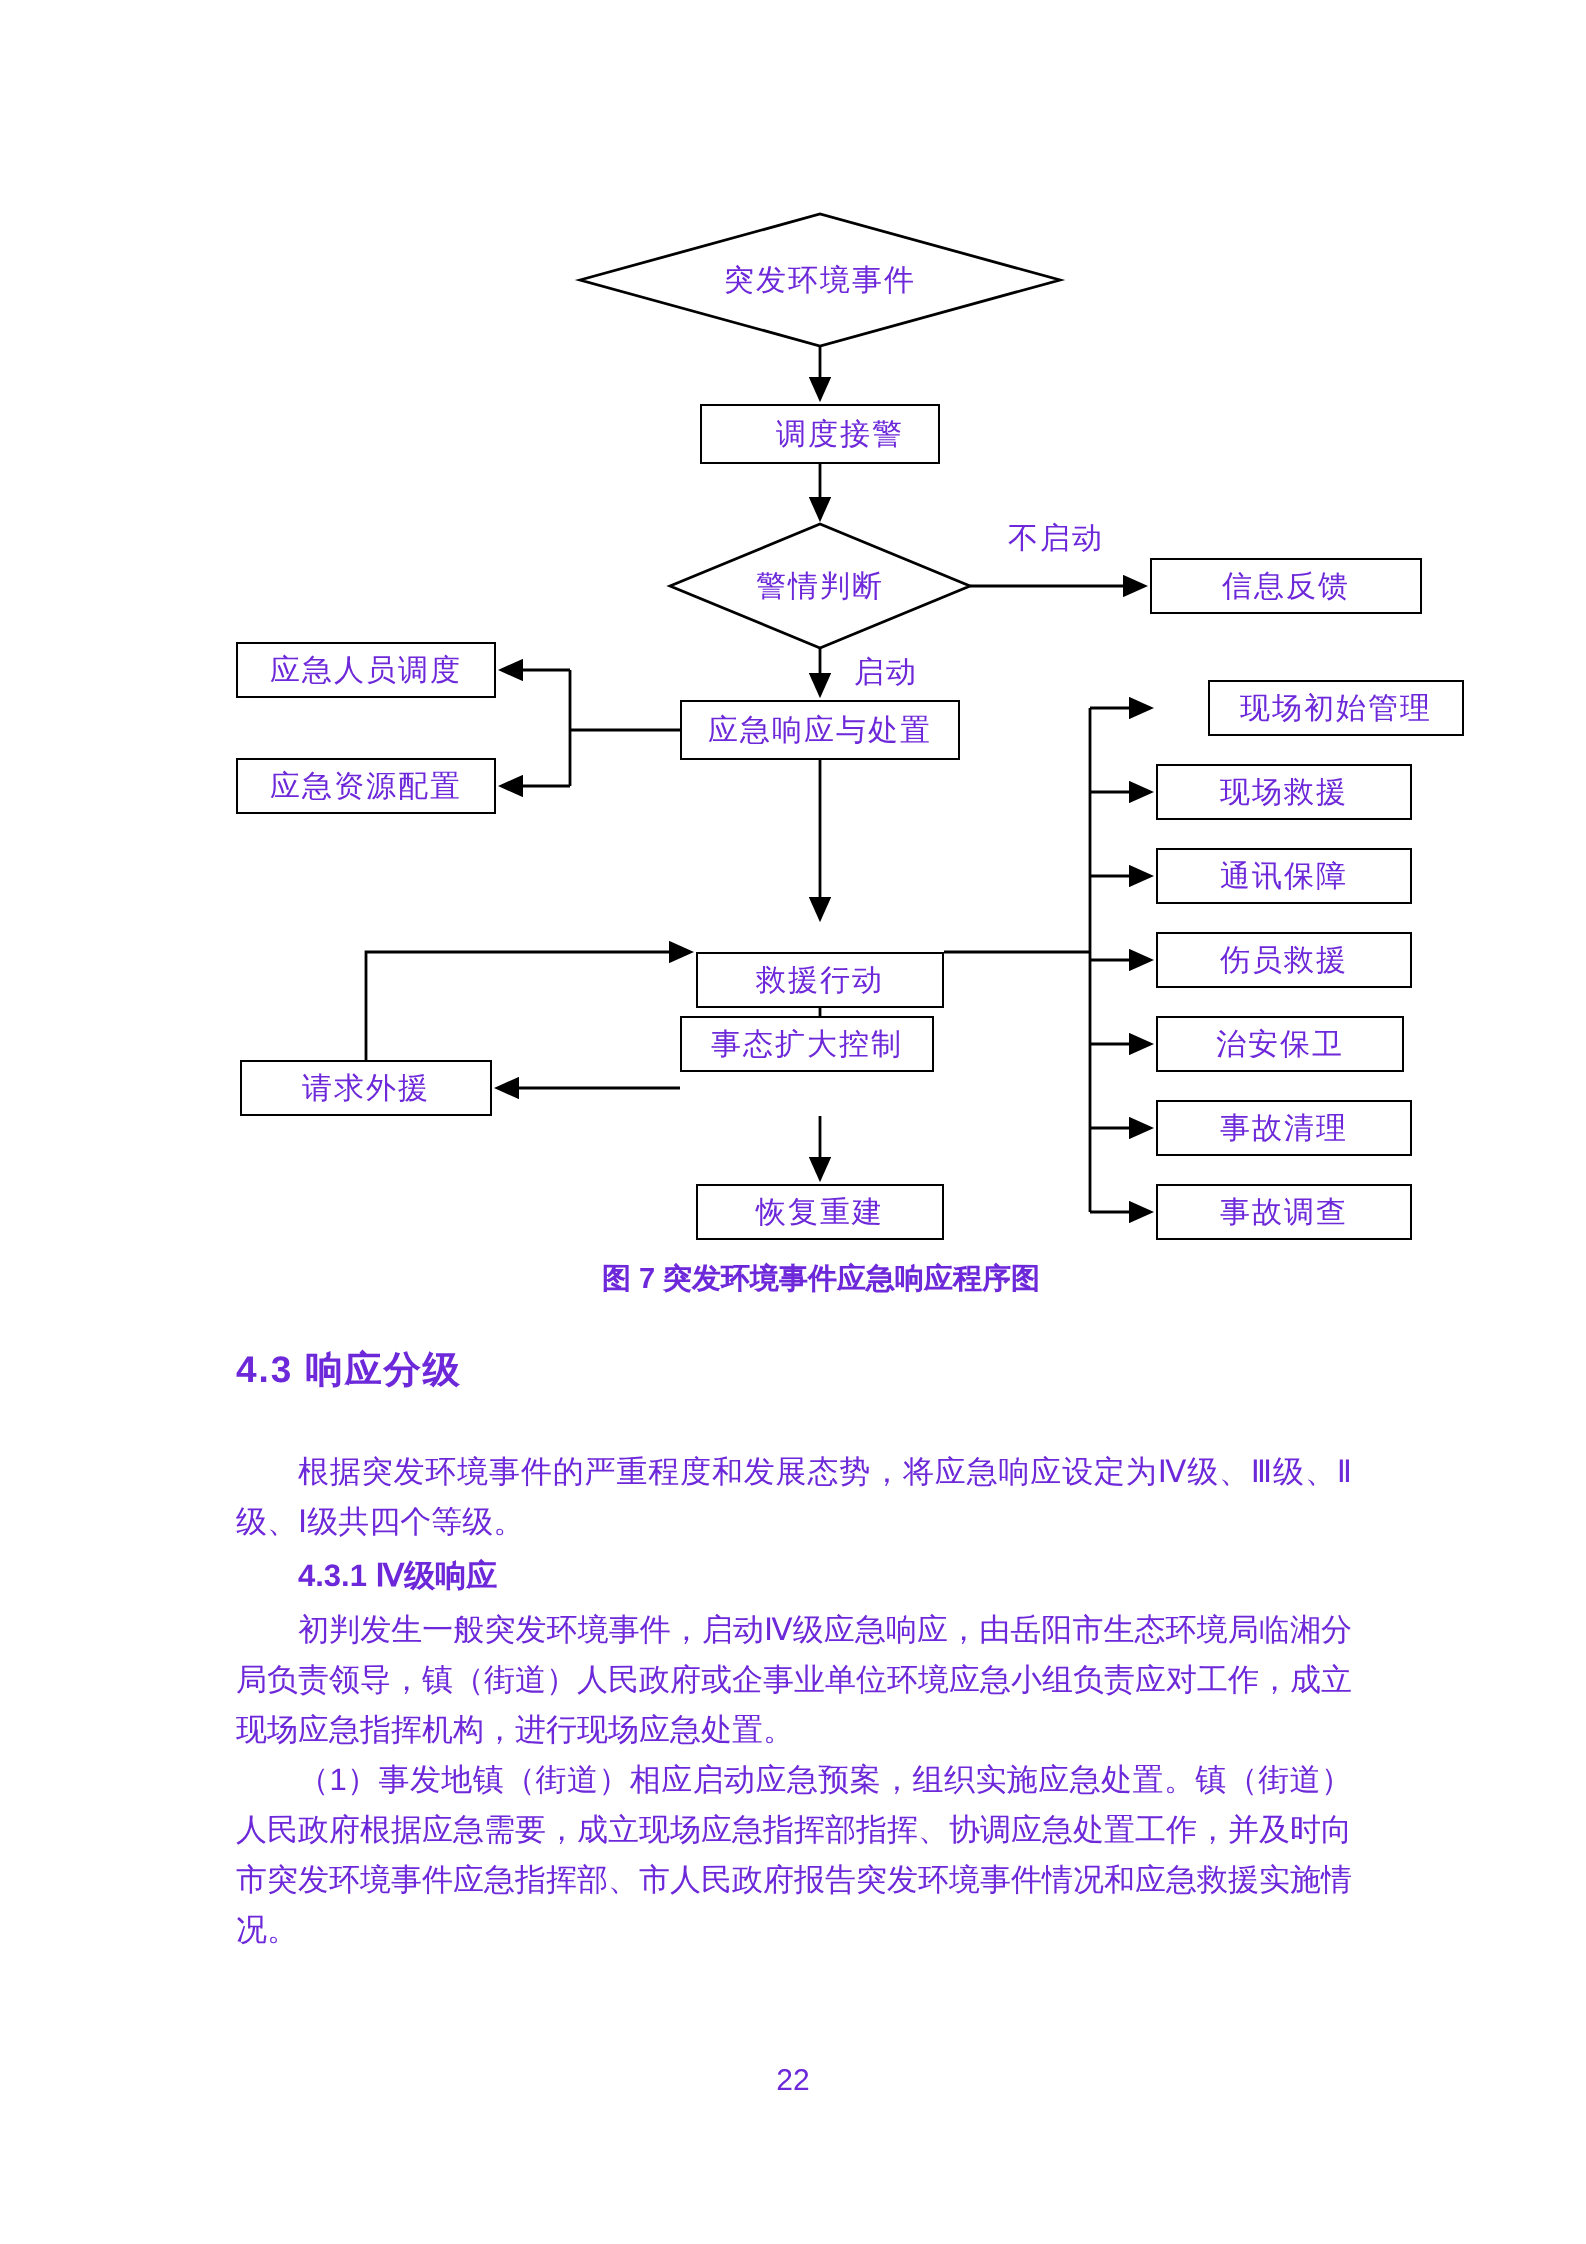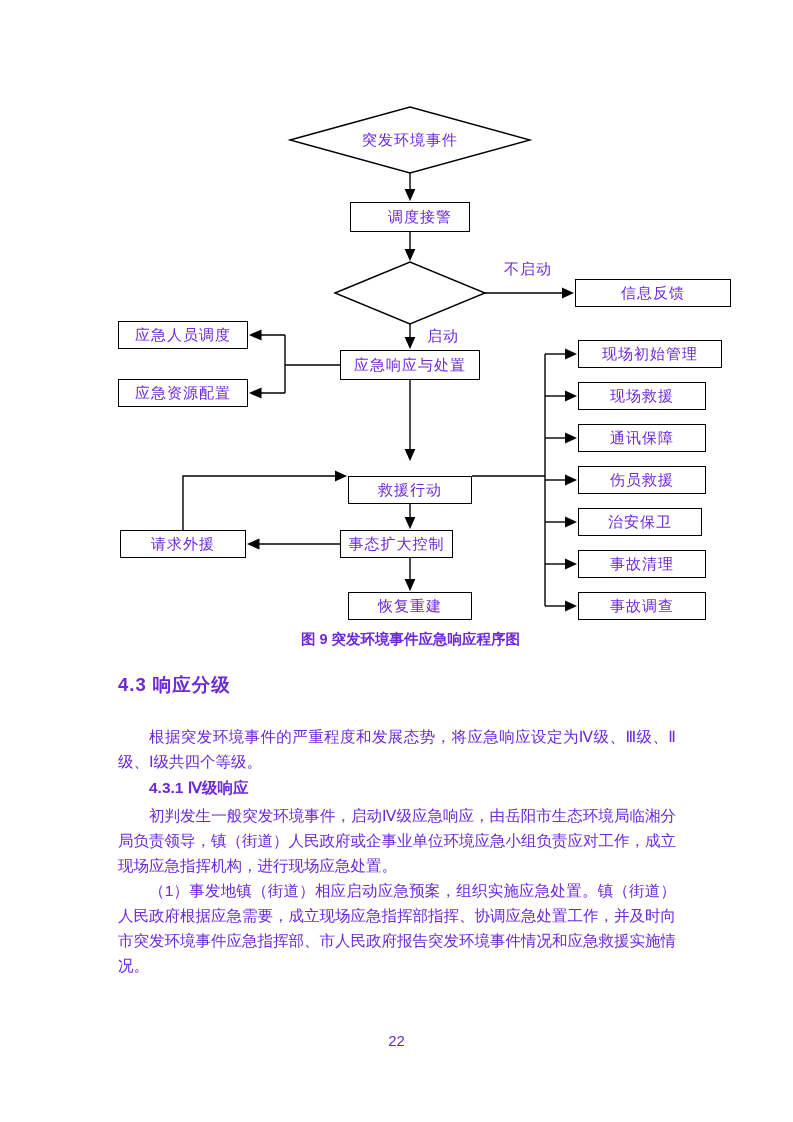--- a/index.html
+++ b/index.html
@@ -125,50 +125,51 @@
       <polyline points="183,518 183,464 345,464" marker-end="url(#arr)"></polyline>
 
       <line x1="410" y1="546" x2="410" y2="577" marker-end="url(#arr)"></line>
     </g>
   </svg>
 
   <div class="fc-label" style="left:290px;top:95px;width:240px;height:66px;">突发环境事件</div>
 
   <div class="fc-box" style="left:350px;top:190px;width:120px;height:30px;padding-left:20px;">调度接警</div>
 
+  <div class="fc-label" style="left:335px;top:250px;width:150px;height:62px;">警情判断</div>
 
   <div class="fc-label" style="left:493px;top:247px;width:70px;height:20px;">不启动</div>
 
-  <div class="fc-box" style="left:575px;top:267px;width:156px;height:28px;">信息反馈</div>
+  <div class="fc-box" style="left:575px;top:267px;width:136px;height:28px;">信息反馈</div>
 
   <div class="fc-label" style="left:420px;top:314px;width:46px;height:20px;">启动</div>
 
   <div class="fc-box" style="left:340px;top:338px;width:140px;height:30px;">应急响应与处置</div>
 
   <div class="fc-box" style="left:118px;top:309px;width:130px;height:28px;">应急人员调度</div>
 
   <div class="fc-box" style="left:118px;top:367px;width:130px;height:28px;">应急资源配置</div>
 
   <div class="fc-box" style="left:348px;top:464px;width:124px;height:28px;">救援行动</div>
 
-  <div class="fc-box" style="left:578px;top:328px;width:144px;height:28px;">现场初始管理</div>
+  <div class="fc-box" style="left:604px;top:328px;width:128px;height:28px;">现场初始管理</div>
   <div class="fc-box" style="left:578px;top:370px;width:128px;height:28px;">现场救援</div>
   <div class="fc-box" style="left:578px;top:412px;width:128px;height:28px;">通讯保障</div>
   <div class="fc-box" style="left:578px;top:454px;width:128px;height:28px;">伤员救援</div>
   <div class="fc-box" style="left:578px;top:496px;width:124px;height:28px;">治安保卫</div>
   <div class="fc-box" style="left:578px;top:538px;width:128px;height:28px;">事故清理</div>
   <div class="fc-box" style="left:578px;top:580px;width:128px;height:28px;">事故调查</div>
 
-  <div class="fc-box" style="left:340px;top:518px;width:113px;height:28px;">事态扩大控制</div>
+  <div class="fc-box" style="left:340px;top:496px;width:127px;height:28px;">事态扩大控制</div>
 
   <div class="fc-box" style="left:120px;top:518px;width:126px;height:28px;">请求外援</div>
 
   <div class="fc-box" style="left:348px;top:580px;width:124px;height:28px;">恢复重建</div>
 
-  <div class="fc-caption">图 9 突发环境事件应急响应程序图</div>
+  <div class="fc-caption">图 7 突发环境事件应急响应程序图</div>
 
   <h2 class="sec-heading">4.3 响应分级</h2>
 
   <p class="para" style="top:712px;">根据突发环境事件的严重程度和发展态势，将应急响应设定为Ⅳ级、Ⅲ级、Ⅱ级、Ⅰ级共四个等级。</p>
 
   <p class="subheading" style="top:766px;">4.3.1 Ⅳ级响应</p>
 
   <p class="para" style="top:791px;">初判发生一般突发环境事件，启动Ⅳ级应急响应，由岳阳市生态环境局临湘分局负责领导，镇（街道）人民政府或企事业单位环境应急小组负责应对工作，成立现场应急指挥机构，进行现场应急处置。</p>
 
   <p class="para" style="top:866px;">（1）事发地镇（街道）相应启动应急预案，组织实施应急处置。镇（街道）人民政府根据应急需要，成立现场应急指挥部指挥、协调应急处置工作，并及时向市突发环境事件应急指挥部、市人民政府报告突发环境事件情况和应急救援实施情况。</p>

